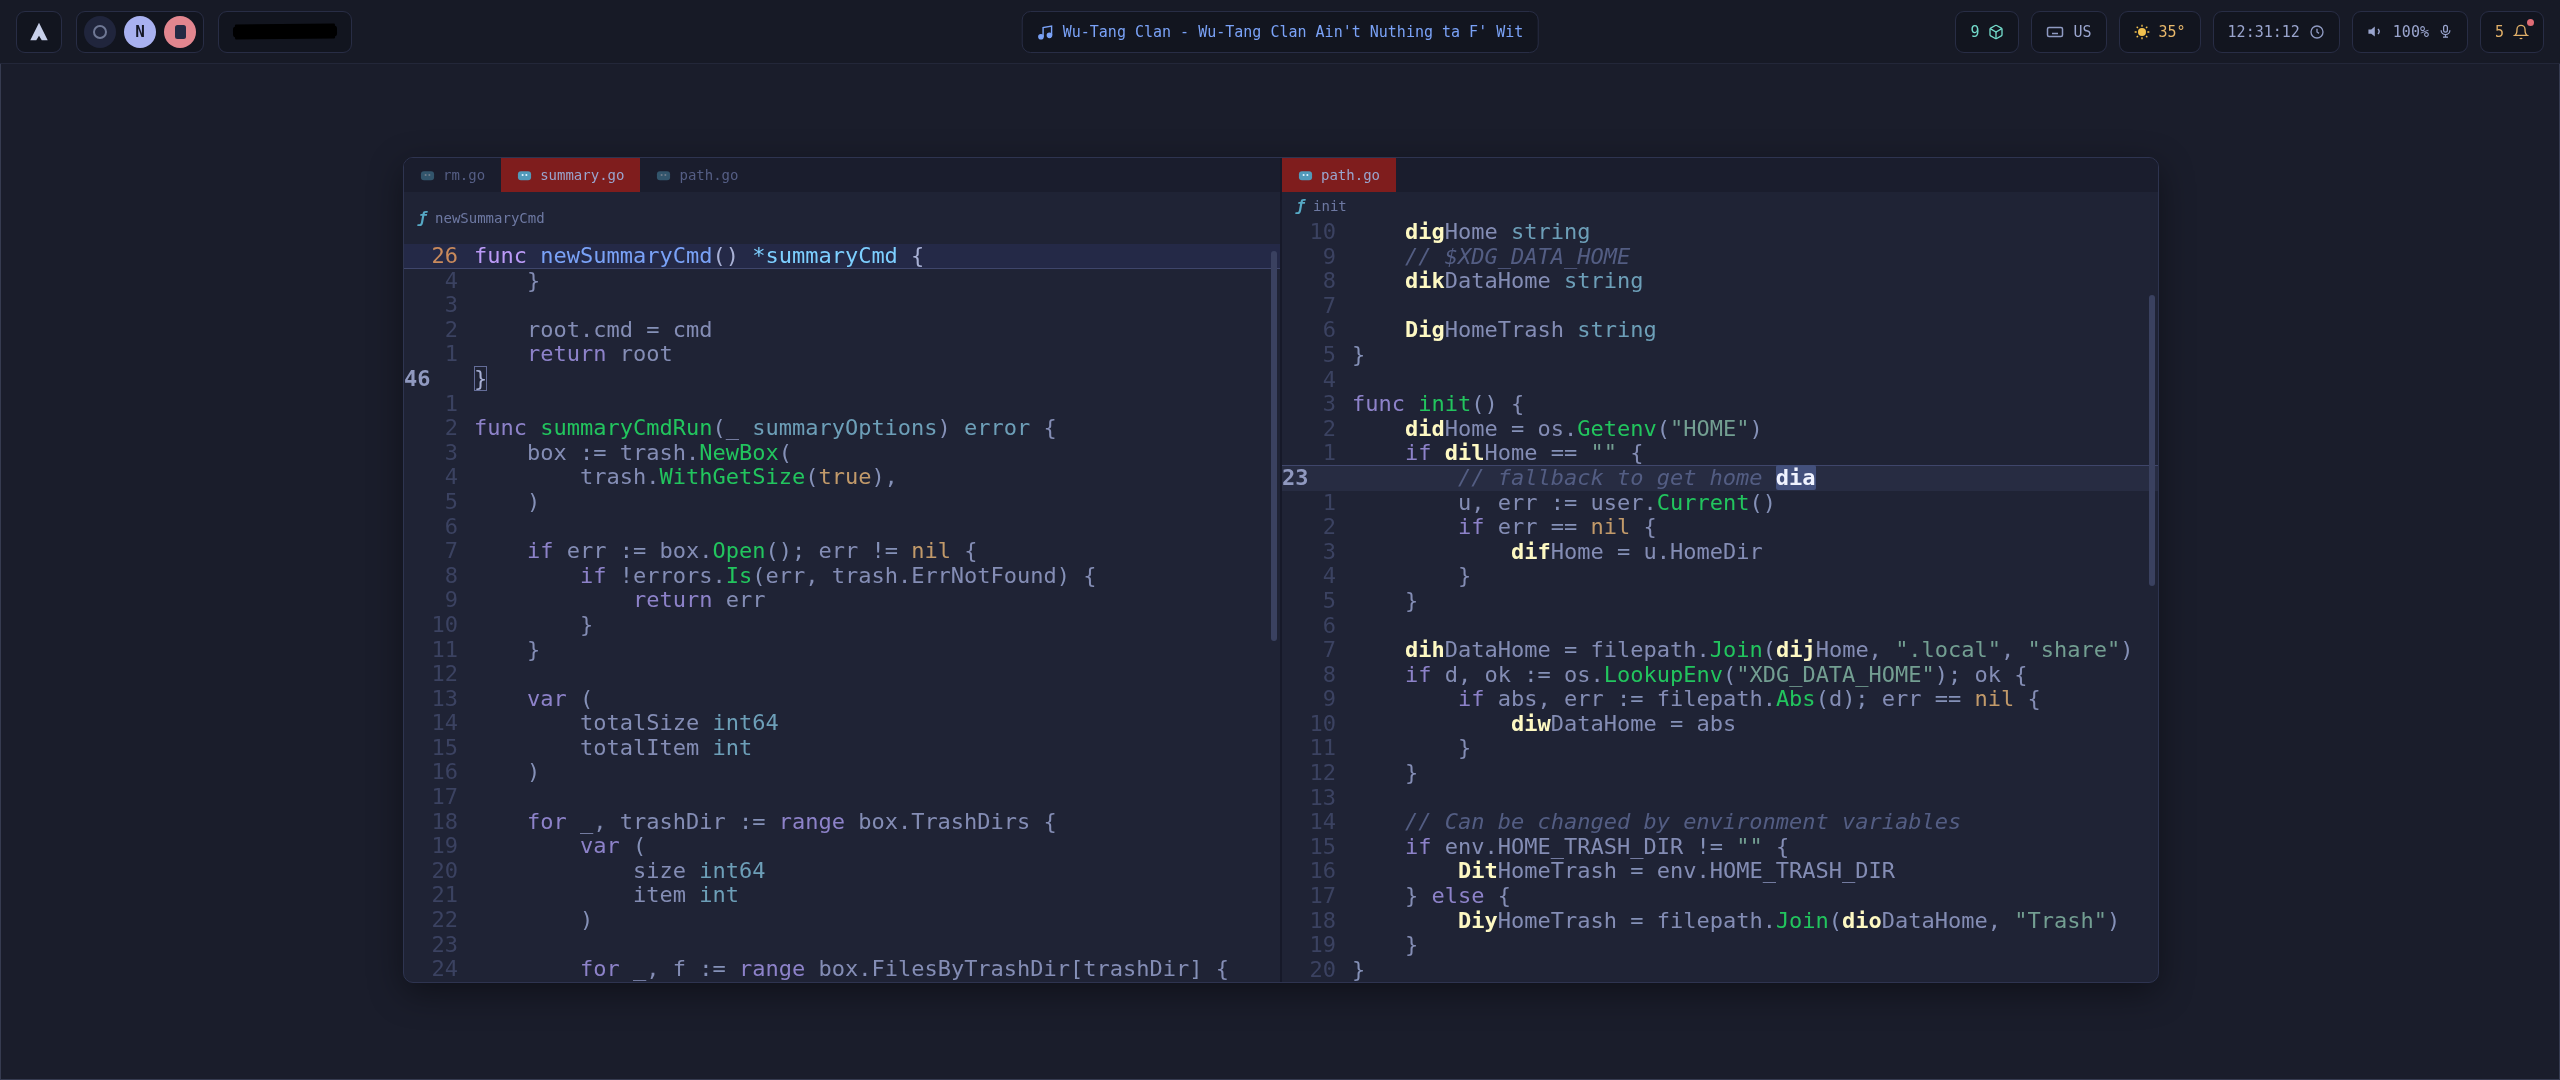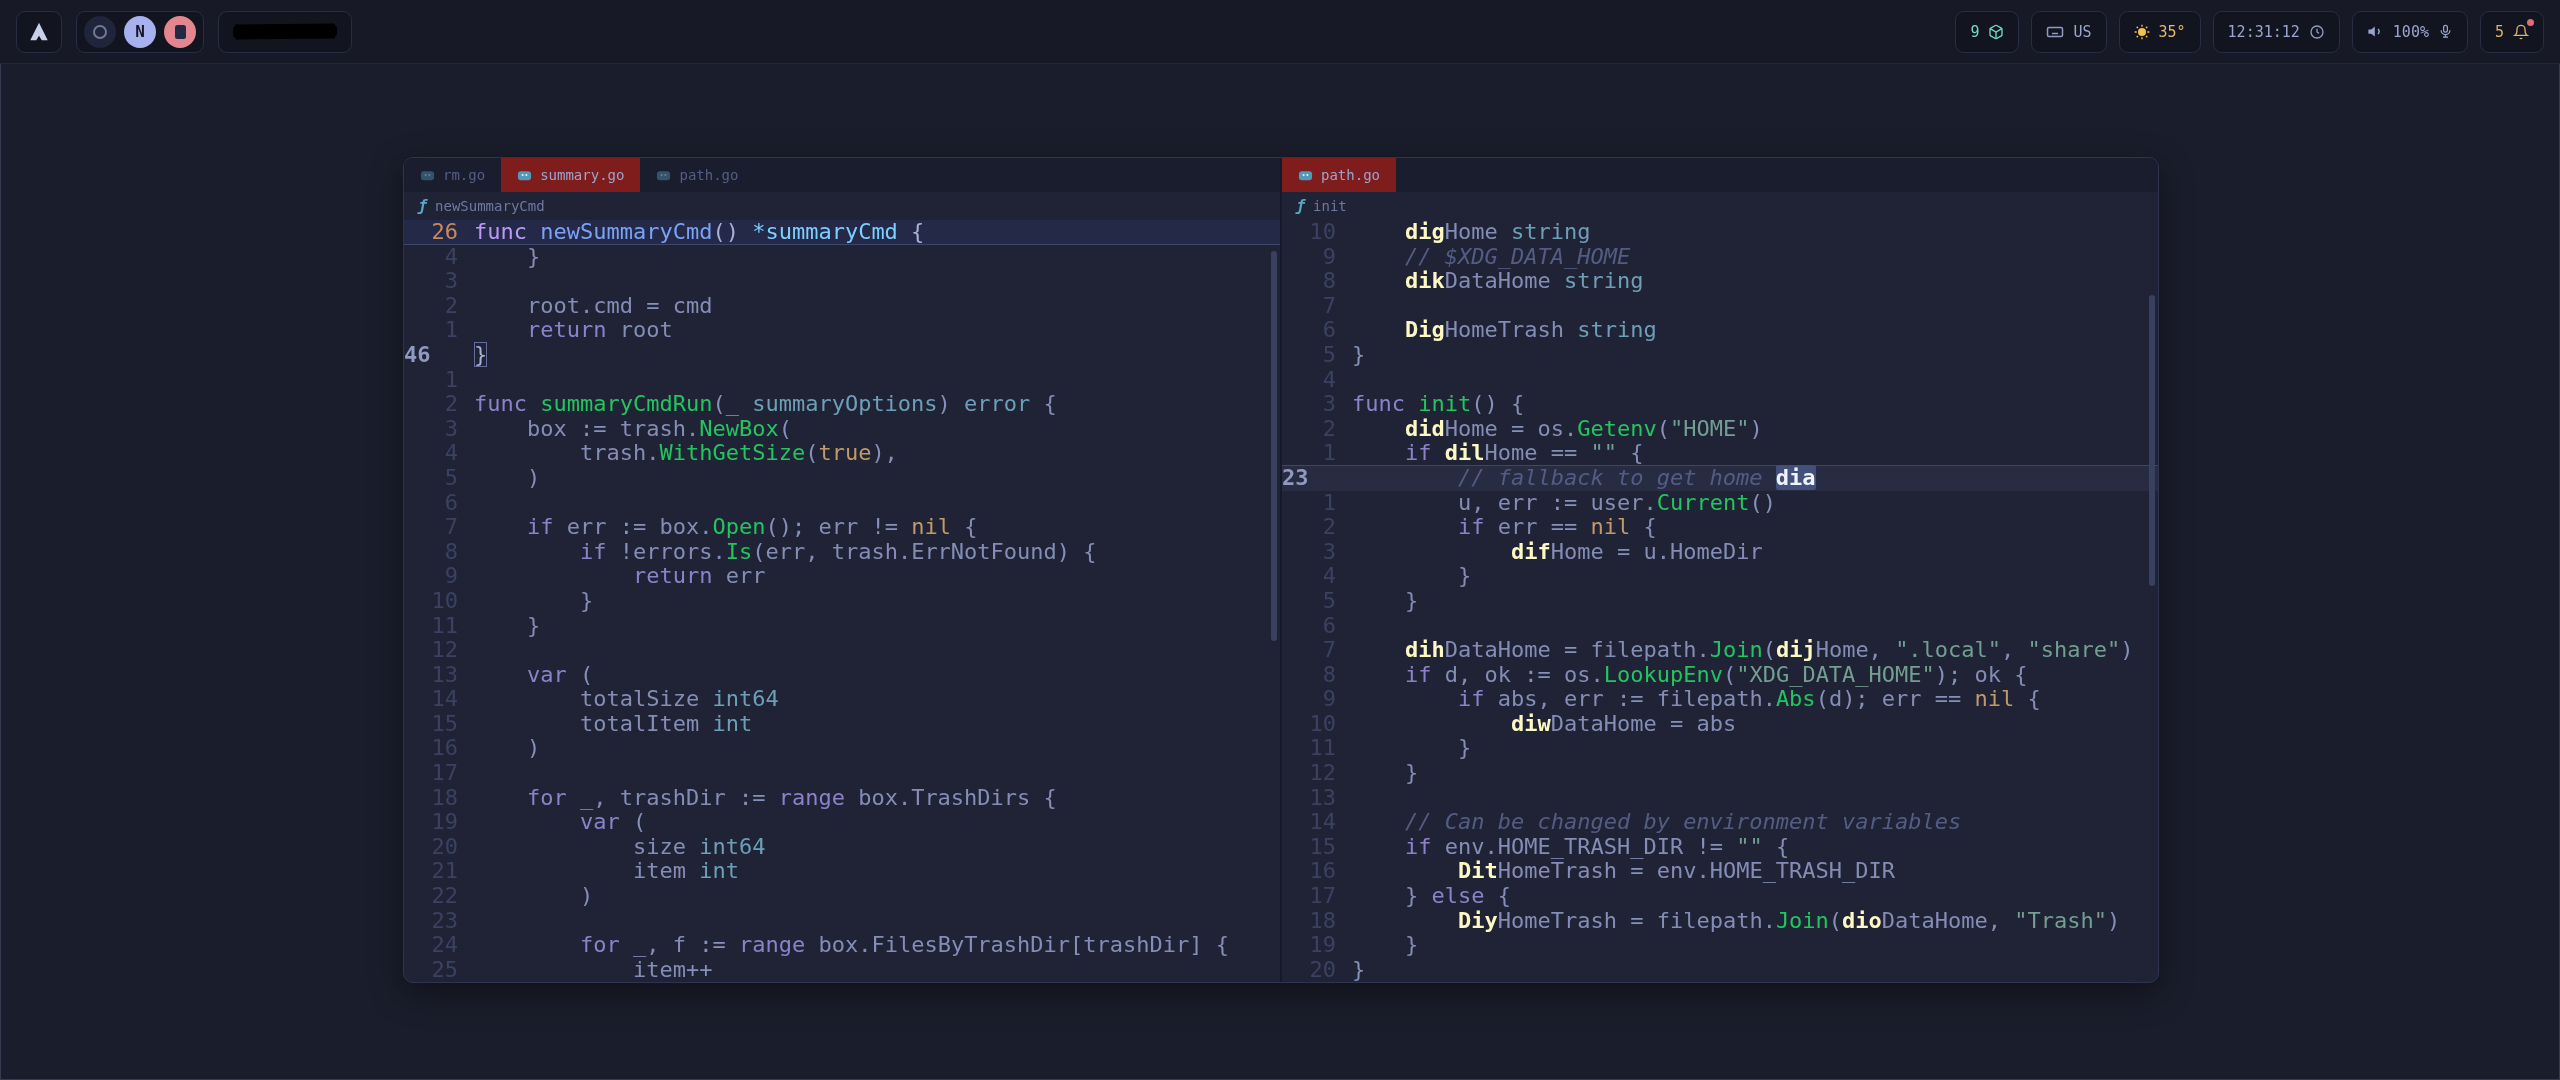--- a/index.html
+++ b/index.html
@@ -35,21 +35,21 @@
   .accent-yellow { color:#e0af68; }
   .bell-pill { position:relative; }
   .bell-dot { position:absolute; top:7px; right:9px; width:7px; height:7px; border-radius:50%; background:#e06c75; }
   .baricon { display:flex; align-items:center; }
 
   
   #editors { position:absolute; left:403px; top:157px; width:1756px; height:826px;
              display:flex; background:#1f2335; border:1px solid #2e3450; border-radius:10px;
              overflow:hidden; box-shadow:0 10px 34px rgba(0,0,0,.4); }
   .pane { flex:1 1 0; min-width:0; display:flex; flex-direction:column; position:relative; }
-  .pane.left { border-right:2px solid #161929; }
+  .pane.left { border-right:2px solid #161929;gap:12px; }
   .tabbar { height:34px; flex:none; background:#1a1d2d; display:flex; align-items:stretch; }
   .tab { display:flex; align-items:center; gap:8px; padding:0 16px; font-size:14px;
          color:#555e85; background:#1a1d2d; cursor:pointer; }
   .tab.active { background:#7f1d1d; color:#9aa5ce; }
   .tab:not(.active) .goicon { opacity:.45; }
   .goicon { display:flex; align-items:center; }
   .winbar { height:28px; flex:none; display:flex; align-items:center; gap:8px;
             padding:0 14px; font-size:14px; color:#6e79a3; }
   .fnicon { color:#56a8c4; font-style:italic; font-weight:bold; font-size:15px; }
 
@@ -106,20 +106,30 @@
           </div>
           <div class="ws ws-pink">
             <span class="doc"></span>
           </div>
         </div>
       <div class="pill title-pill">
         <div class="redacted"></div>
       </div>
     </div>
 
+    <div class="pill media">
+      <span class="baricon">
+        <svg width="17" height="17" viewBox="0 0 24 24" fill="none" stroke="#7aa2f7" stroke-width="2">
+            <path d="M9 18V5l12-2v13"></path>
+            <circle cx="6" cy="18" r="3" fill="#7aa2f7"></circle>
+            <circle cx="18" cy="16" r="3" fill="#7aa2f7"></circle>
+          </svg>
+      </span>
+      <span>Wu-Tang Clan - Wu-Tang Clan Ain't Nuthing ta F' Wit</span>
+    </div>
 
     <div class="bar-right">
       <div class="pill">
         <span class="accent-teal">9</span>
         <span class="baricon">
           <svg width="16" height="16" viewBox="0 0 24 24" fill="none" stroke="#73daca" stroke-width="2">
               <path d="M21 16V8a2 2 0 0 0-1-1.73l-7-4a2 2 0 0 0-2 0l-7 4A2 2 0 0 0 3 8v8a2 2 0 0 0 1 1.73l7 4a2 2 0 0 0 2 0l7-4A2 2 0 0 0 21 16z"></path>
               <polyline points="3.3 7 12 12 20.7 7"></polyline>
               <line x1="12" y1="22" x2="12" y2="12"></line>
             </svg>

